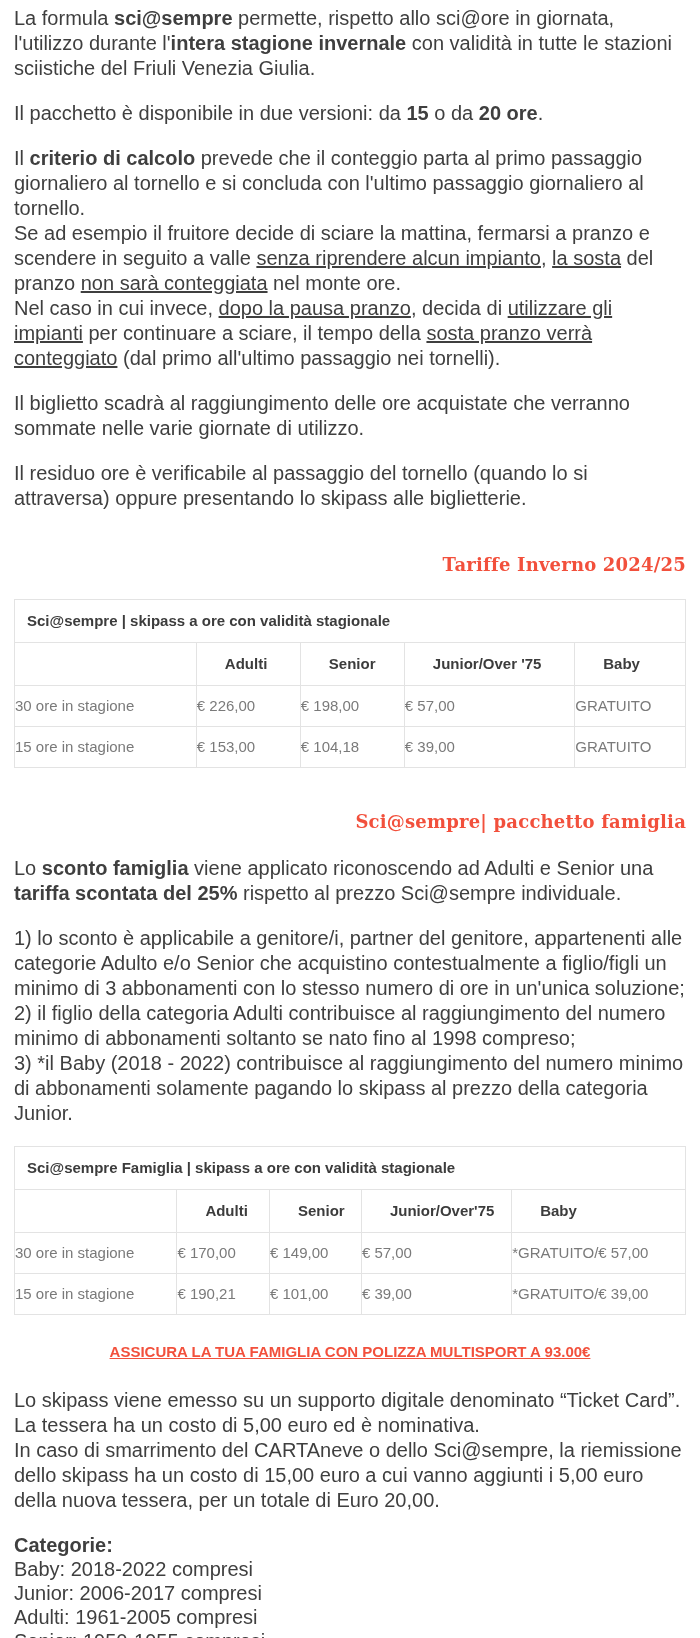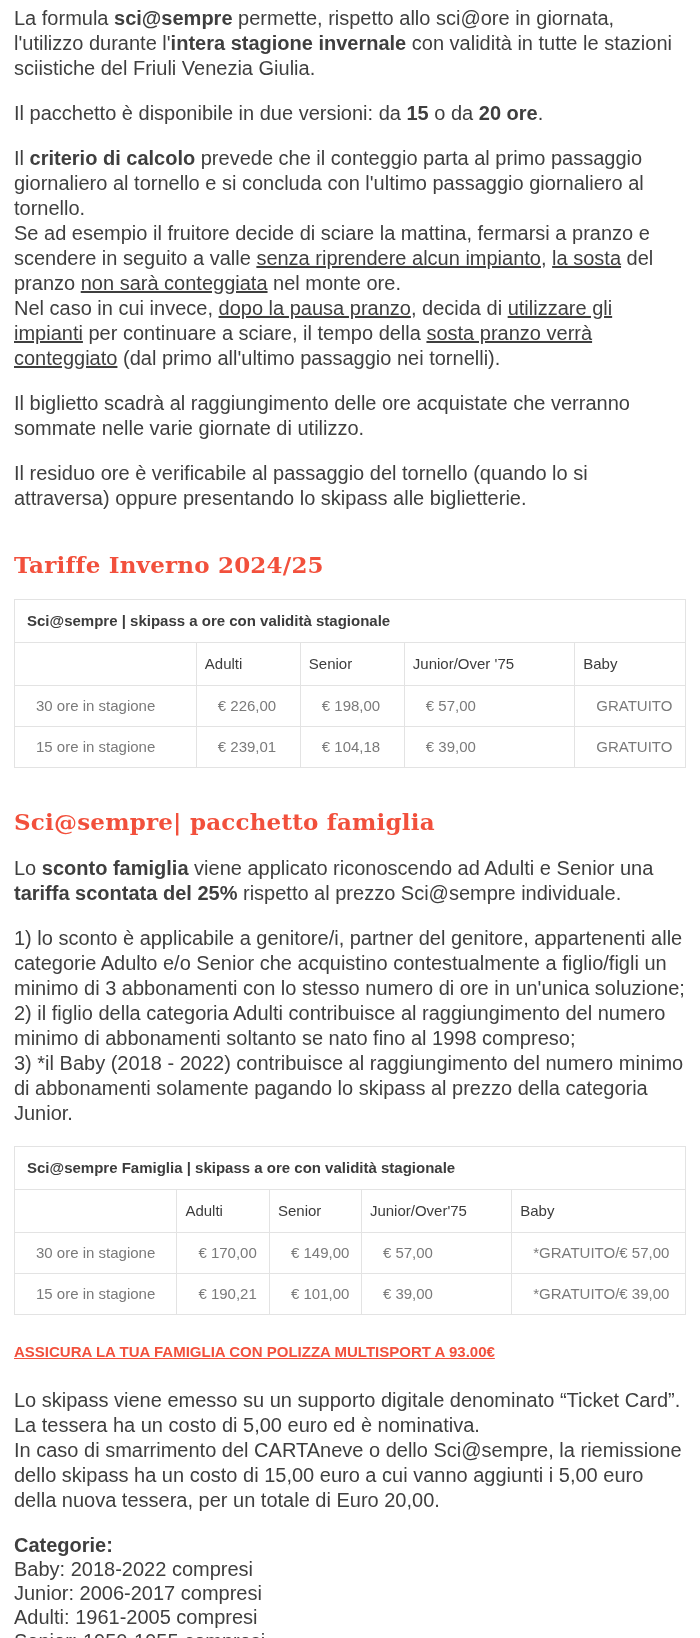--- a/index.html
+++ b/index.html
@@ -20,56 +20,57 @@
   .para.bold { font-weight: 400; }
   .para.list .line { line-height: 24px; }
   .line { display: block; }
   .b { font-weight: 700; }
   .u { text-decoration: underline; }
 
   .section-heading {
     font-family: "DejaVu Serif", "Liberation Serif", serif;
     font-weight: 700;
     color: #f2503c;
-    font-size: 23px;
+    font-size: 18px;
     line-height: 28px;
     letter-spacing: 0.2px;
     margin: 40px 0 20px 0;
+    text-align: right;
   }
 
   .price-table {
     width: 100%;
     border-collapse: collapse;
     table-layout: fixed;
     margin: 18px 0 24px 0;
     background: #ffffff;
   }
   .price-table th, .price-table td {
     border: 1px solid #e3e3e3;
     text-align: left;
-    padding: 10px 21px;
+    padding: 10px 0;
     font-size: 15px;
     line-height: 20px;
     overflow: hidden;
     white-space: nowrap;
   }
   .price-table th.tcaption {
     font-weight: 700;
     color: #3c3c3c;
     padding: 11px 12px;
     margin-left: 24px;
   }
   .price-table th.thead {
-    font-weight: 400;
+    font-weight: 700;
     color: #3c3c3c;
-    padding: 11px 8px;
+    padding: 11px 28px;
   }
   .price-table td { color: #7a7a7a; font-weight: 400; }
 
-  .link-row { text-align: left; margin: 16px 0 24px 0; }
+  .link-row { text-align: center; margin: 16px 0 24px 0; }
   .insurance-link {
     color: #f2503c;
     font-weight: 700;
     font-size: 15px;
     line-height: 25px;
     text-decoration: underline;
     cursor: pointer;
   }
 </style>
 </head>
@@ -124,21 +125,21 @@
         </tr>
         <tr>
           <td>30 ore in stagione</td>
           <td>€ 226,00</td>
           <td>€ 198,00</td>
           <td>€ 57,00</td>
           <td>GRATUITO</td>
         </tr>
         <tr>
           <td>15 ore in stagione</td>
-          <td>€ 239,01</td>
+          <td>€ 153,00</td>
           <td>€ 104,18</td>
           <td>€ 39,00</td>
           <td>GRATUITO</td>
         </tr>
       </tbody>
     </table>
 
   <h2 class="section-heading">Sci@sempre| pacchetto famiglia</h2>
 
   <section>

